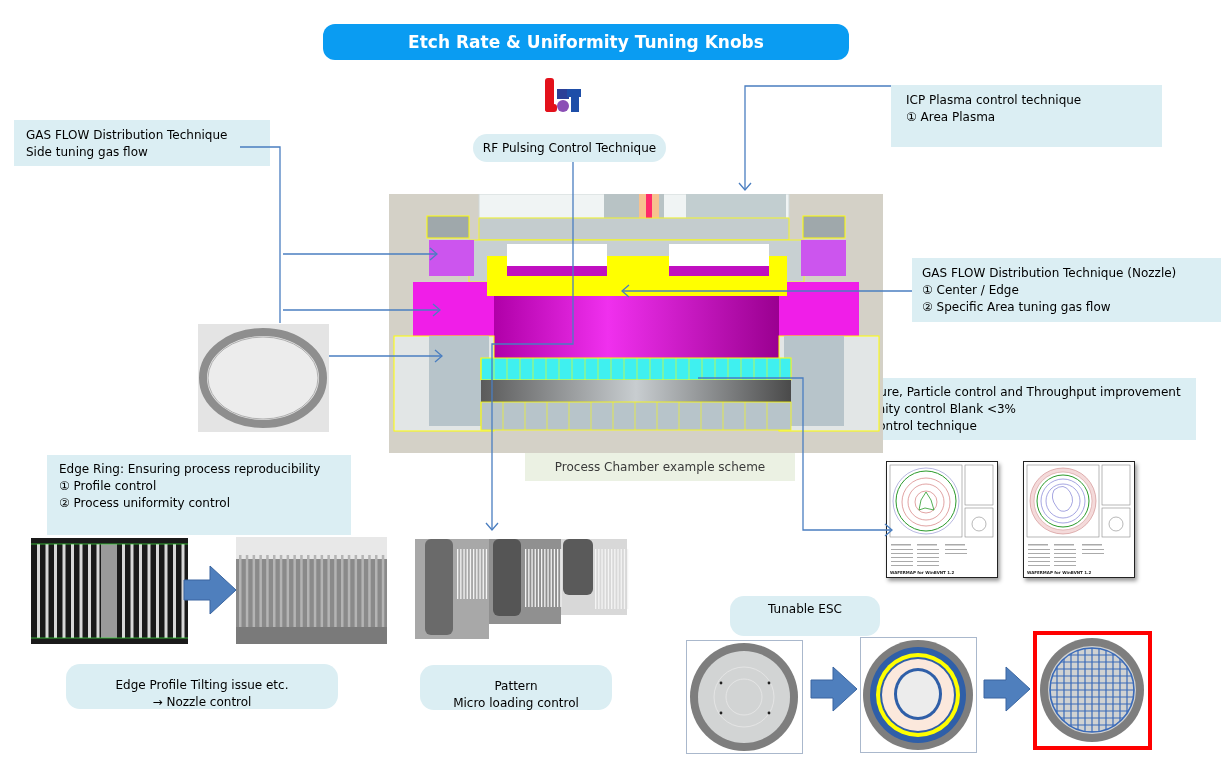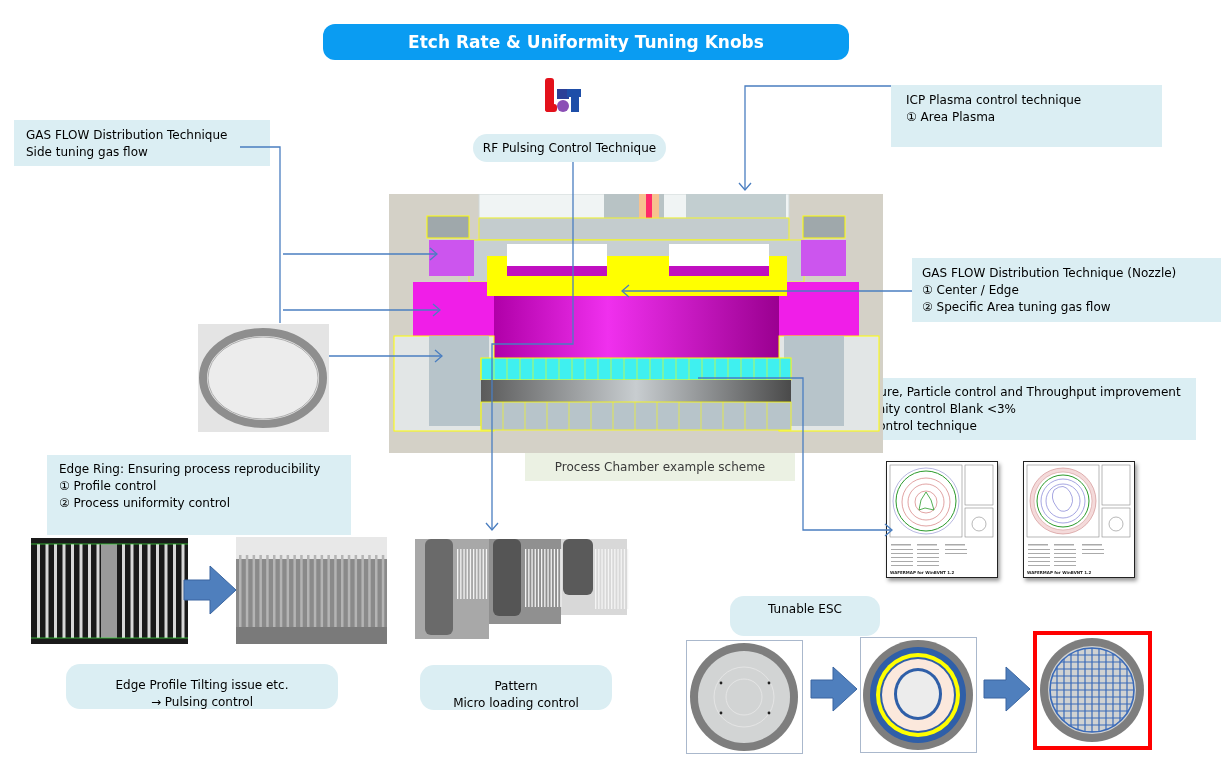--- a/index.html
+++ b/index.html
@@ -56,21 +56,21 @@
 </div>
 
 <div class="abs note" style="left:47px;top:455px;width:304px;height:80px;padding:6px 12px;">
   <span class="l">Edge Ring: Ensuring process reproducibility</span>
   <span class="l">① Profile control</span>
   <span class="l">② Process uniformity control</span>
 </div>
 
 <div class="abs note center" style="left:66px;top:664px;width:272px;height:45px;padding:13px 0;">
   <span class="l">Edge Profile Tilting issue etc.</span>
-  <span class="l">→ Pulsing control</span>
+  <span class="l">→ Nozzle control</span>
 </div>
 
 <div class="abs note center" style="left:420px;top:665px;width:192px;height:45px;padding:13px 0;">
   <span class="l">Pattern</span>
   <span class="l">Micro loading control</span>
 </div>
 
 <div class="abs note center" style="left:730px;top:596px;width:150px;height:40px;padding:5px 0;">
   <span class="l">Tunable ESC</span>
 </div>

